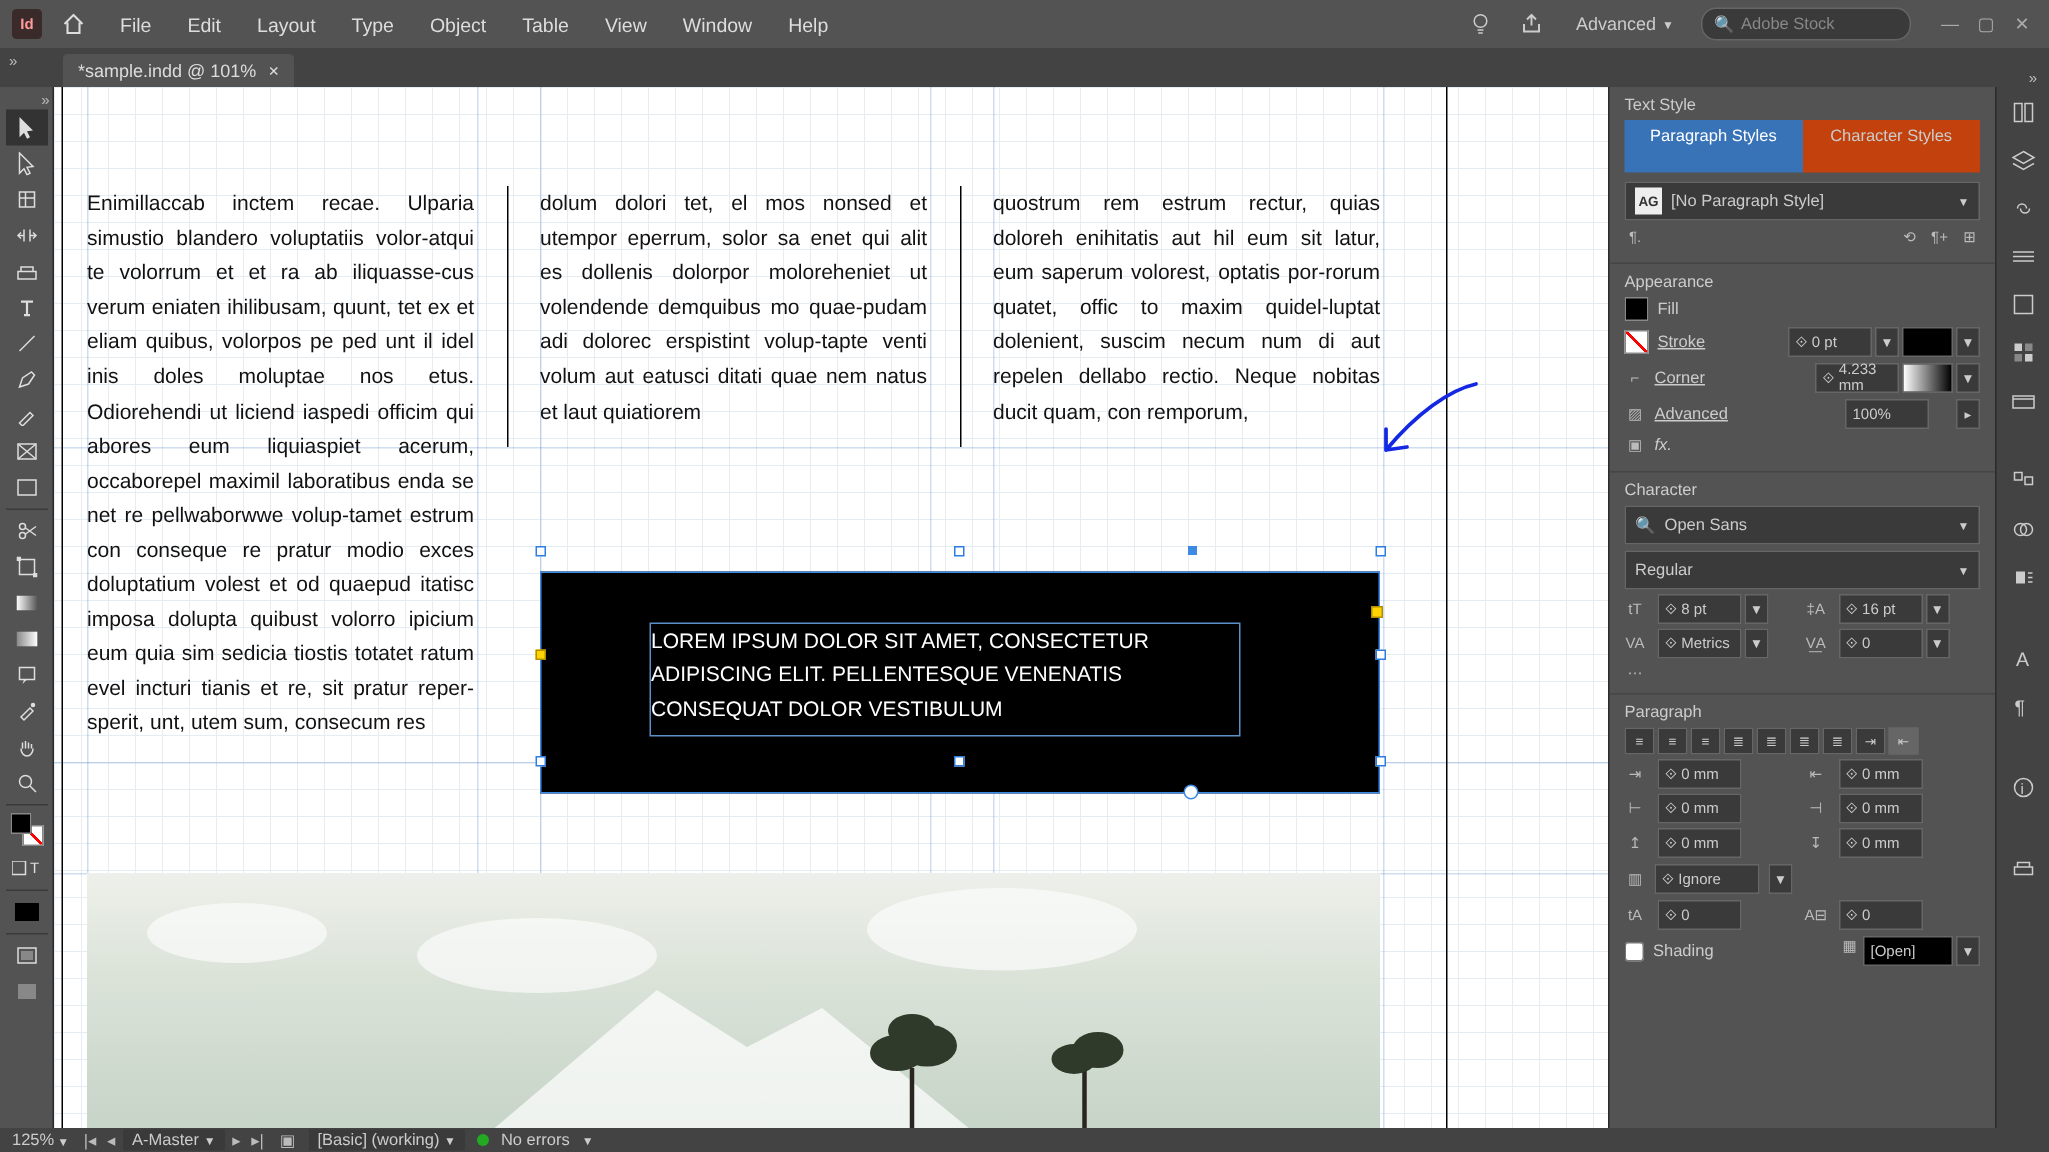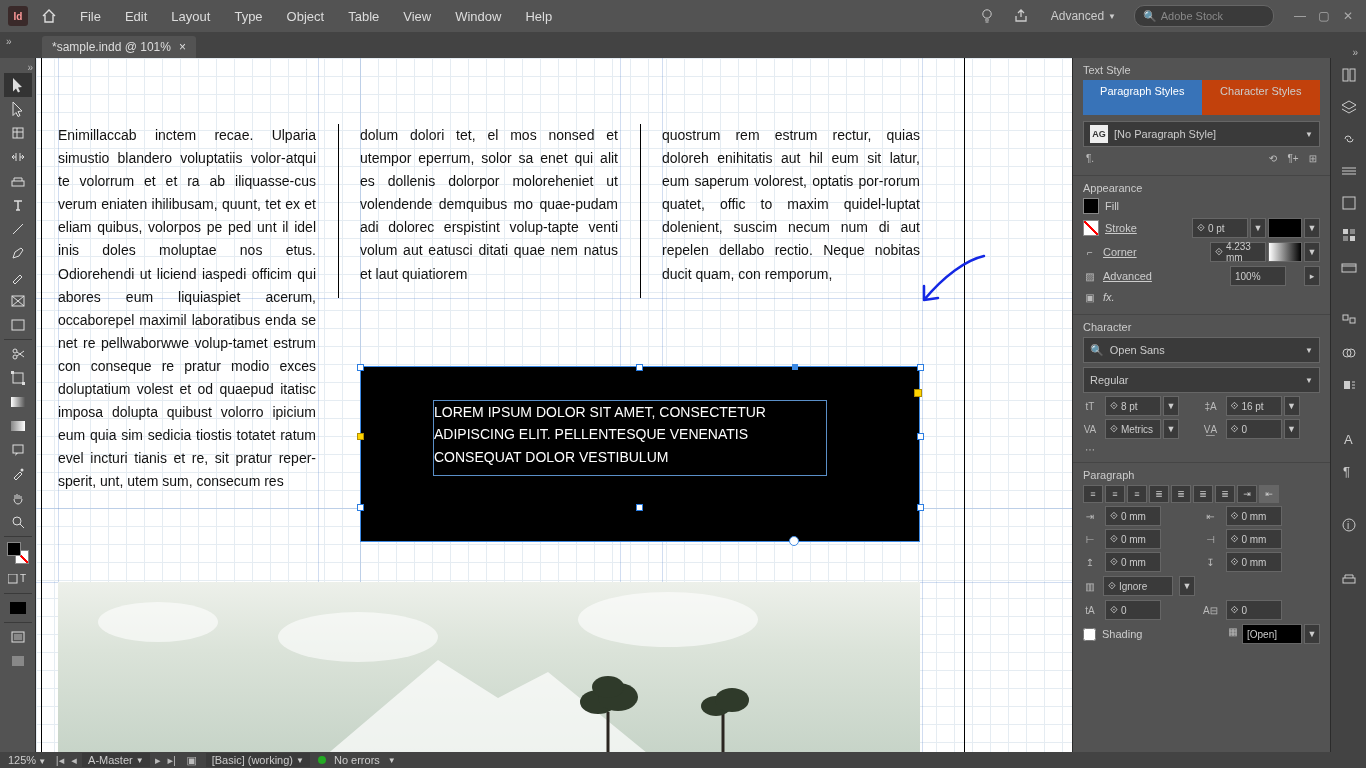--- a/index.html
+++ b/index.html
@@ -320,21 +320,21 @@
       <div class="colrule" style="left:604px; top:66px; height:174px;"></div>
 
       <div class="coltext" style="left:22px; top:66px; width:258px;">Enimillaccab inctem recae. Ulparia simustio blandero voluptatiis volor-atqui te volorrum et et ra ab iliquasse-cus verum eniaten ihilibusam, quunt, tet ex et eliam quibus, volorpos pe ped unt il idel inis doles moluptae nos etus. Odiorehendi ut liciend iaspedi officim qui abores eum liquiaspiet acerum, occaborepel maximil laboratibus enda se net re pellwaborwwe volup-tamet estrum con conseque re pratur modio exces doluptatium volest et od quaepud itatisc imposa dolupta quibust volorro ipicium eum quia sim sedicia tiostis totatet ratum evel incturi tianis et re, sit pratur reper-sperit, unt, utem sum, consecum res</div>
       <div class="coltext" style="left:626px; top:66px; width:258px;">quostrum rem estrum rectur, quias doloreh enihitatis aut hil eum sit latur, eum saperum volorest, optatis por-rorum quatet, offic to maxim quidel-luptat dolenient, suscim necum num di aut repelen dellabo rectio. Neque nobitas ducit quam, con remporum,</div>
       <div class="coltext" style="left:324px; top:66px; width:258px;">dolum dolori tet, el mos nonsed et utempor eperrum, solor sa enet qui alit es dollenis dolorpor moloreheniet ut volendende demquibus mo quae-pudam adi dolorec erspistint volup-tapte venti volum aut eatusci ditati quae nem natus et laut quiatiorem</div>
 
       <svg class="annotation" style="left:850px; top:192px; width:100px; height:60px;">
         <path d="M98 6 C 80 10, 58 26, 38 50 M38 50 l14 -2 M38 50 l0 -14" fill="none" stroke="#1428e4" stroke-width="2.5" stroke-linecap="round"></path>
       </svg>
 
-      <div class="blackbox" style="left:324px; top:308px; width:560px; height:176px;">
+      <div class="blackbox" style="left:324px; top:323px; width:560px; height:148px;">
         <div class="innertf" style="left:72px; top:33px; width:394px; height:76px;">
           <span>LOREM IPSUM DOLOR SIT AMET, CONSECTETUR ADIPISCING ELIT. PELLENTESQUE VENENATIS CONSEQUAT DOLOR VESTIBULUM</span>
         </div>
         <div style="position:absolute;right:-3px;top:22px;width:8px;height:8px;background:#ffd400;border:1px solid #b38f00;"></div>
         <div style="position:absolute;left:428px;bottom:-5px;width:10px;height:10px;border:1px solid #3d8ae5;border-radius:50%;background:#fff;"></div>
       </div>
 
       <div class="selhandle" style="left:321px; top:306px;"></div>
       <div class="selhandle" style="left:600px; top:306px;"></div>
       <div class="selhandle" style="left:881px; top:306px;"></div>

